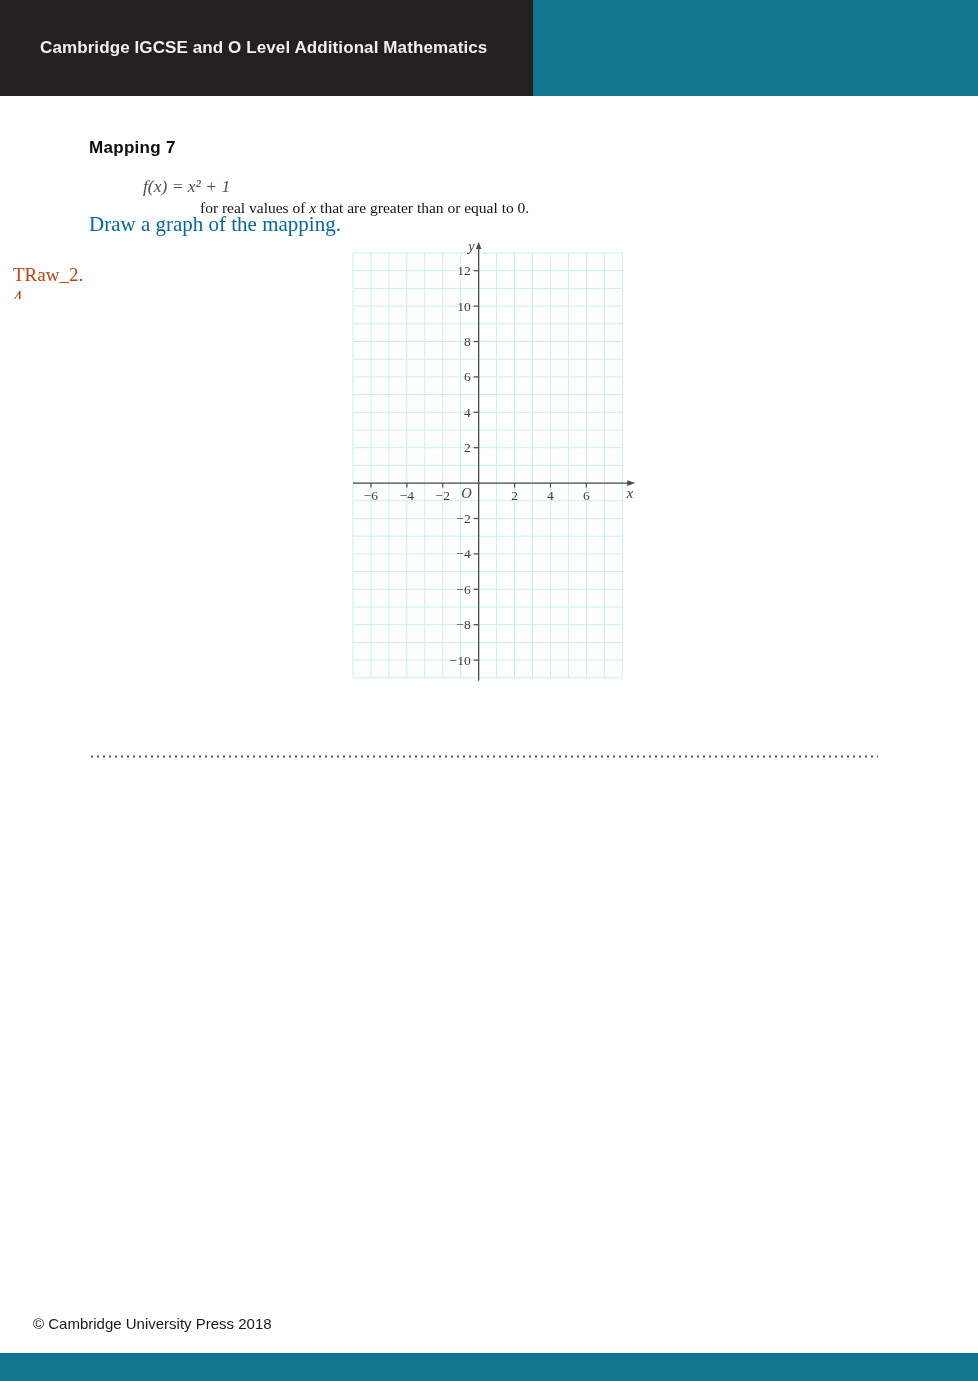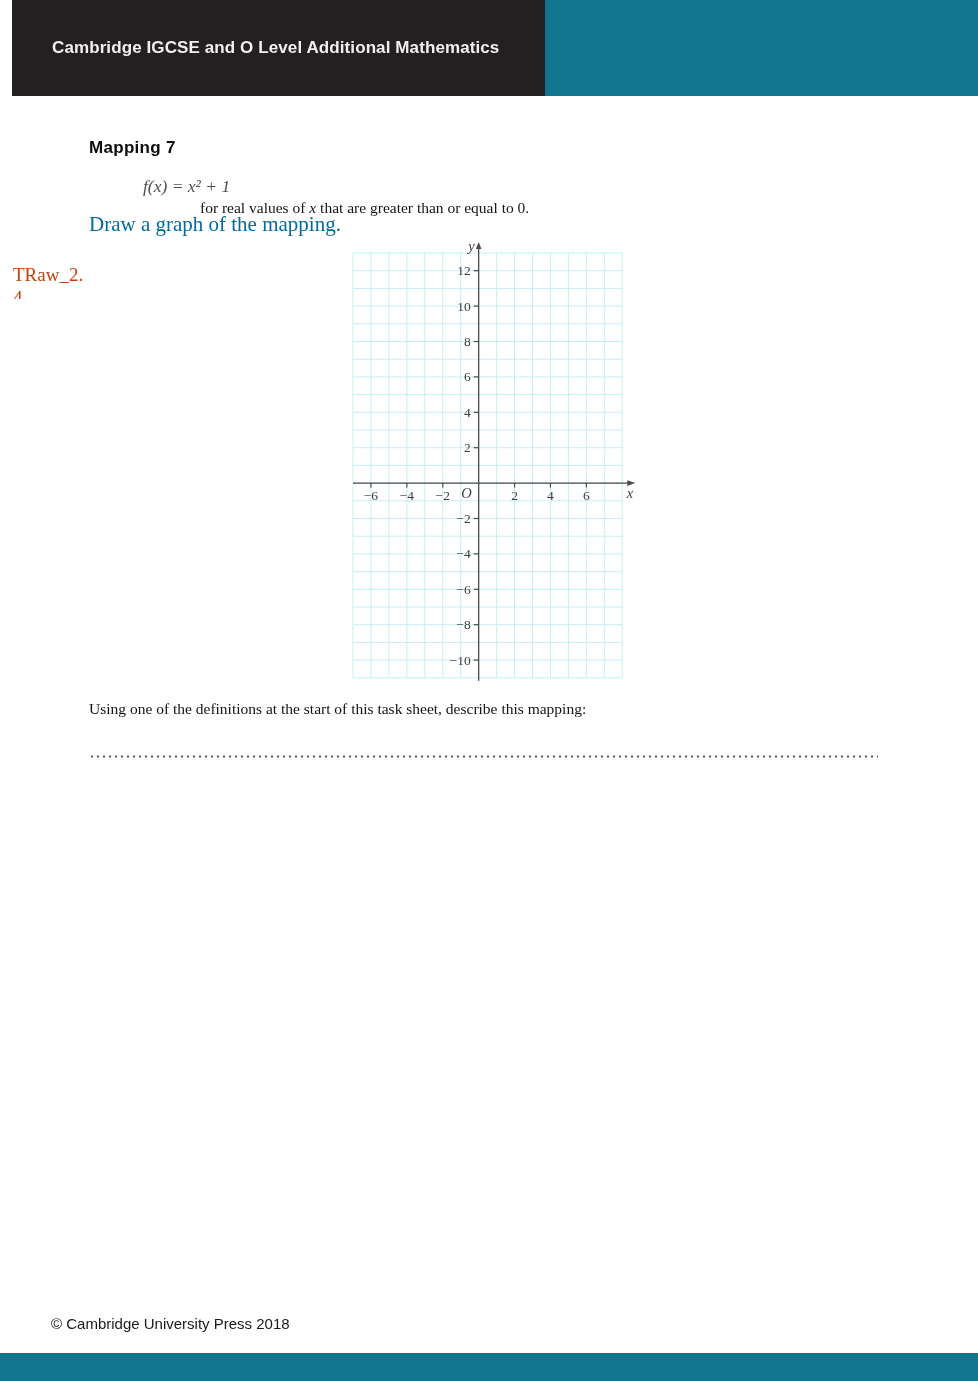--- a/index.html
+++ b/index.html
@@ -1,21 +1,21 @@
 <!DOCTYPE html>
 <html><head>
 <meta charset="utf-8">
 <style>
   html,body{margin:0;padding:0;background:#fff;}
   .page{position:relative;width:978px;height:1381px;background:#ffffff;overflow:hidden;
         font-family:"Liberation Serif",serif;color:#141414;}
 
   
   .header{position:absolute;left:0;top:0;width:978px;height:96px;display:flex;}
-  .header-dark{width:533px;height:96px;background:#242021;display:flex;align-items:center;margin-left:12px;}
+  .header-dark{width:533px;height:96px;background:#242021;display:flex;align-items:center;}
   .header-teal{flex:1;height:96px;background:#117590;}
   .header-title{padding-left:40px;font-family:"Liberation Sans",sans-serif;font-weight:700;
                 font-size:17px;color:#f0efef;letter-spacing:.1px;}
 
   
   .section-title{position:absolute;left:89px;top:138px;font-family:"Liberation Sans",sans-serif;
                  font-weight:700;font-size:17px;color:#0d0d0d;letter-spacing:.3px;}
   .formula{position:absolute;left:99px;top:176px;font-style:italic;font-size:17.5px;color:#4f4f4f;margin-left:44px;}
   .condition{position:absolute;left:200px;top:199px;font-size:15.5px;color:#141414;}
   .condition .var{font-style:italic;}
@@ -28,21 +28,21 @@
                background-size:6px 3px;background-repeat:repeat-x;}
 
   
   .graph-svg{position:absolute;left:350px;top:240px;}
   .graph-svg .tick{font-family:"Liberation Serif",serif;font-size:13.5px;fill:#3d3d3d;}
   .graph-svg .axisletter{font-family:"Liberation Serif",serif;font-style:italic;
                          font-size:14.5px;fill:#3d3d3d;}
 
   
   .copyright{position:absolute;left:33px;top:1315px;font-family:"Liberation Sans",sans-serif;
-             font-size:15px;color:#1a1a1a;margin-left:18px;}
+             font-size:15px;color:#1a1a1a;}
   .footer-bar{position:absolute;left:0;top:1353px;width:978px;height:28px;background:#117590;}
 </style>
 </head>
 <body>
 
 <div class="page">
 
   <div class="header">
     <div class="header-dark">
       <div class="header-title">Cambridge IGCSE and O Level Additional Mathematics</div>
@@ -141,21 +141,20 @@
       <text x="120.64999999999998" y="353.8" text-anchor="end" class="tick">−6</text>
       <line x1="123.64999999999998" y1="384.7" x2="128.64999999999998" y2="384.7" stroke="#4b4b4d" stroke-width="1.2"></line>
       <text x="120.64999999999998" y="389.2" text-anchor="end" class="tick">−8</text>
       <line x1="123.64999999999998" y1="420.09999999999997" x2="128.64999999999998" y2="420.09999999999997" stroke="#4b4b4d" stroke-width="1.2"></line>
       <text x="120.64999999999998" y="424.59999999999997" text-anchor="end" class="tick">−10</text>
       <text x="121.64999999999998" y="258.1" text-anchor="end" class="axisletter">O</text>
       <text x="283.25" y="258.1" text-anchor="end" class="axisletter">x</text>
       <text x="124.64999999999998" y="11" text-anchor="end" class="axisletter">y</text>
     </svg>
 
-  <div class="question">Using one of the definitions at the start of this task sheet, describe this mapping:</div>
 
   <div class="answer-line"></div>
 
   <div class="copyright">© Cambridge University Press 2018</div>
 
   <div class="footer-bar"></div>
 
 </div>
 
 </body></html>

